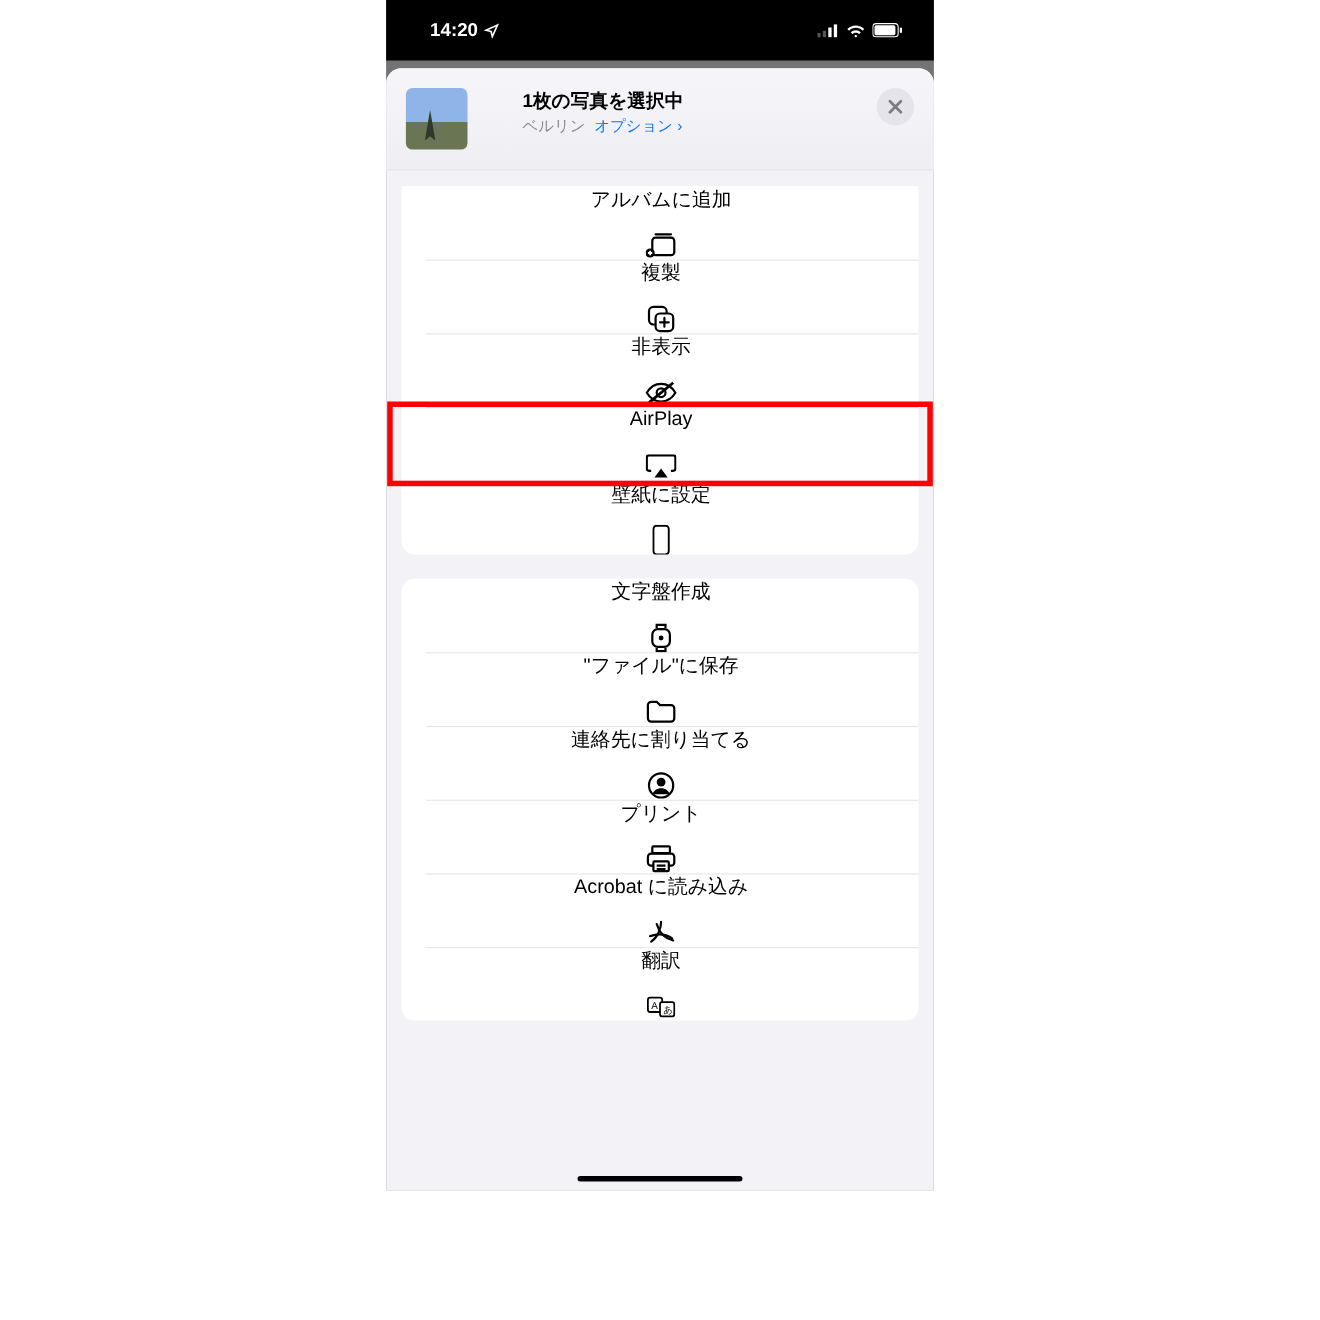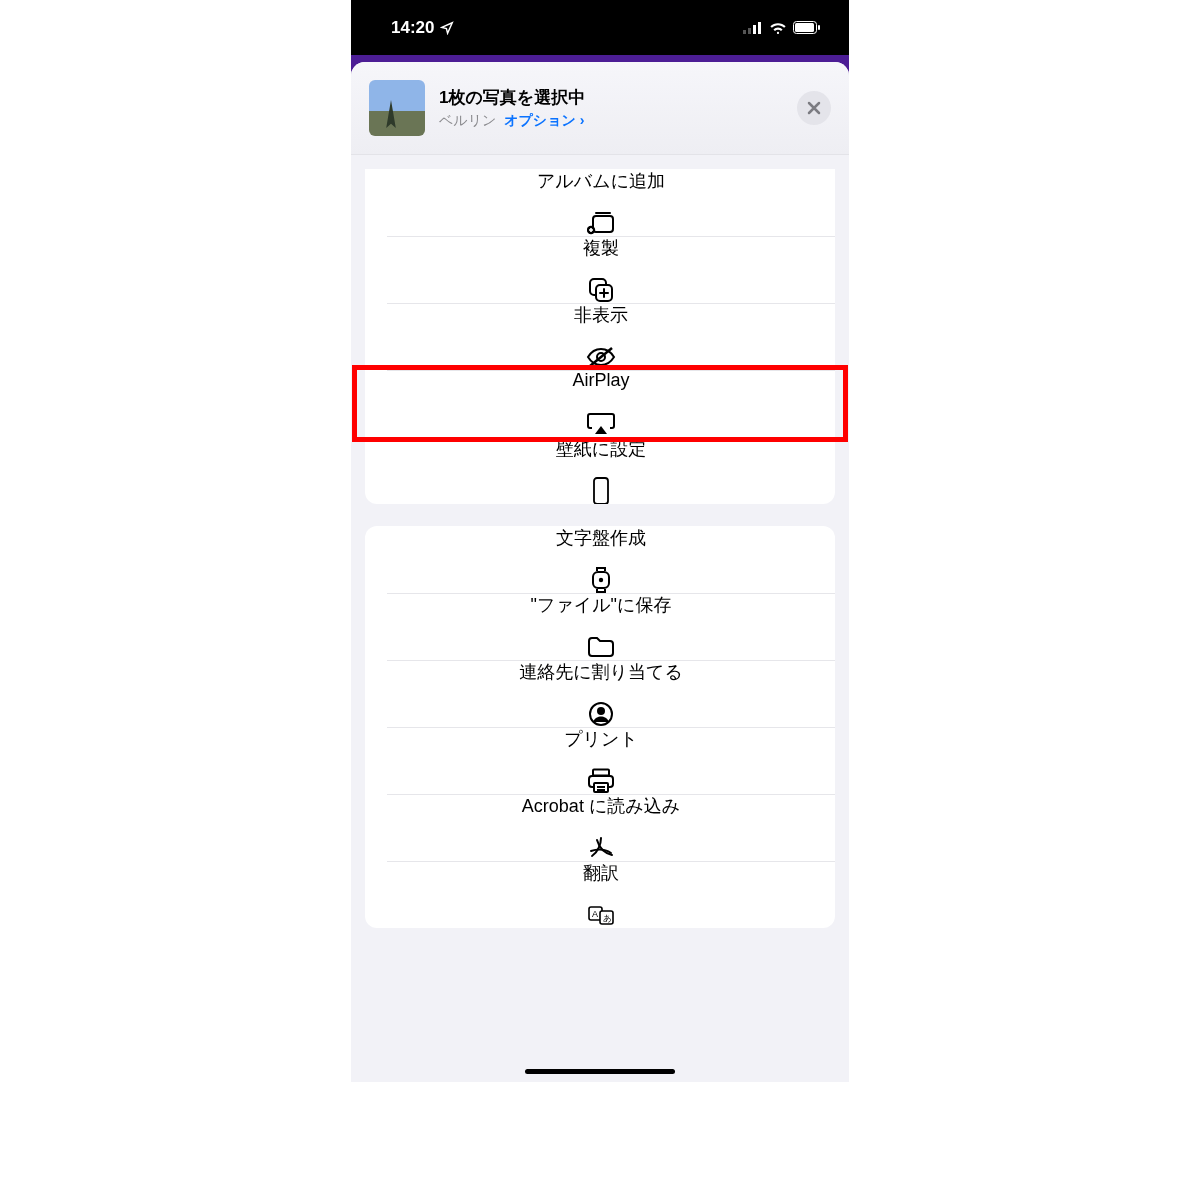--- a/index.html
+++ b/index.html
@@ -8,21 +8,21 @@
     height: 1200px;
     background: #ffffff;
     font-family: -apple-system, "Hiragino Sans", "Helvetica Neue", sans-serif;
     display: flex;
     justify-content: center;
     align-items: flex-start;
   }
   .phone-frame {
     width: 498px;
     height: 1082px;
-    background: #4c1d95;
+    background: #737373;
     border-radius: 0;
     overflow: hidden;
     position: relative;
     margin-top: 0;
   }
   .status-bar {
     height: 55px;
     background: #000000;
     color: #ffffff;
     display: flex;
@@ -45,44 +45,45 @@
   }
   .sheet {
     position: absolute;
     top: 62px; left: 0; right: 0; bottom: 0;
     background: #f2f2f7;
     border-radius: 14px 14px 0 0;
     overflow: hidden;
   }
   .sheet-header {
     display: flex;
-    align-items: center;
+    align-items: flex-start;
     padding: 18px 18px 18px 18px;
     background: linear-gradient(#f6f6fa,#eeeef3);
     border-bottom: 1px solid #e3e3e8;
+    gap: 36px;
   }
   .thumb {
     width: 56px; height: 56px;
     border-radius: 6px;
     background: linear-gradient(180deg,#8fb5e8 0%, #8fb5e8 55%, #6a7555 55%, #6a7555 100%);
     position: relative;
     flex-shrink: 0;
   }
   .thumb::after{
     content:"";
     position:absolute;
     left:10px; bottom:8px;
     width:24px; height:28px;
     background:#2e3a2a;
     clip-path: polygon(30% 100%, 50% 0%, 70% 100%, 50% 85%);
   }
   .header-text { margin-left: 14px; flex: 1; }
   .header-title { font-size: 17px; font-weight: 700; color: #000; }
   .header-sub { font-size: 14px; color: #8a8a8e; margin-top: 3px; }
-  .header-sub .opt-link { color: #0b73ff; margin-left: 4px; font-weight: bold; }
+  .header-sub .opt-link { color: #0b73ff; margin-left: 4px; }
   .close-btn {
     width: 34px; height: 34px;
     border-radius: 50%;
     background: #e4e4ea;
     display: flex; align-items: center; justify-content: center;
     font-size: 18px; color: #7c7c82; font-weight:700;
   }
   .sheet-body {
     padding: 0 0 0 0;
     overflow-y: hidden;

